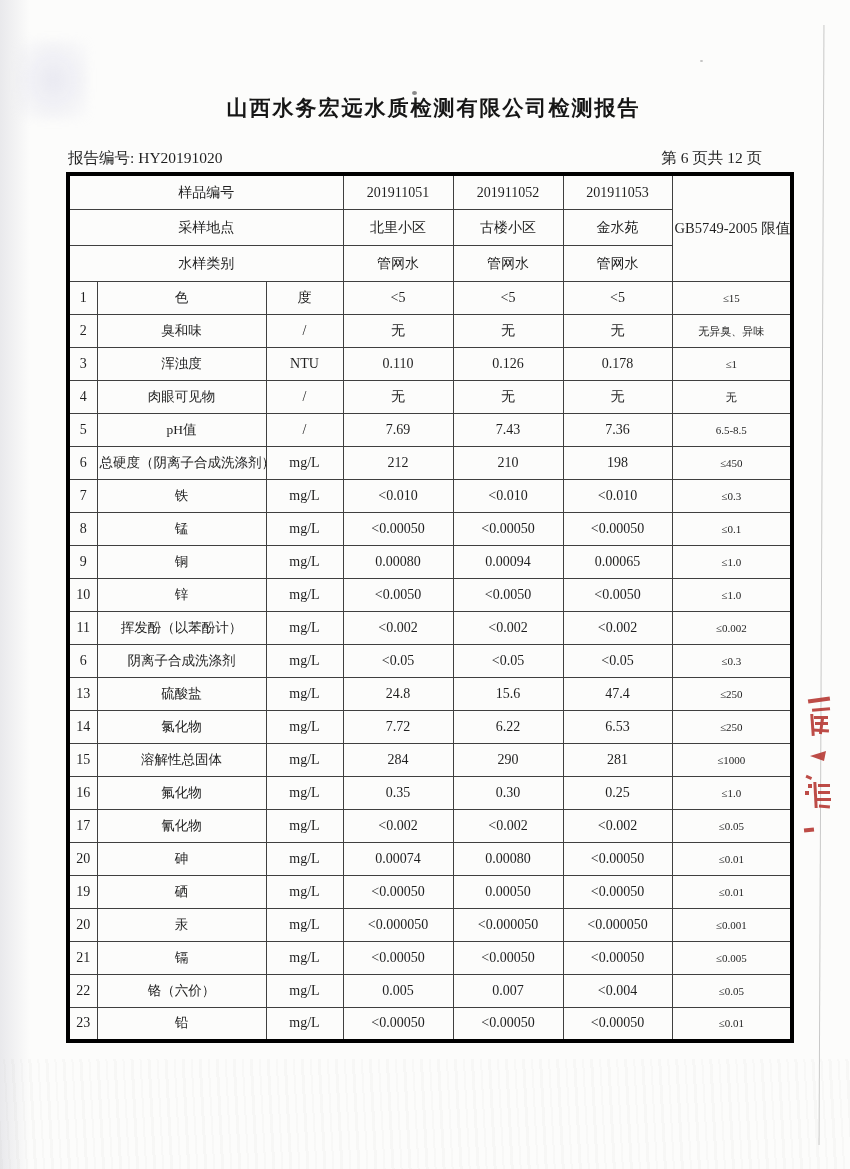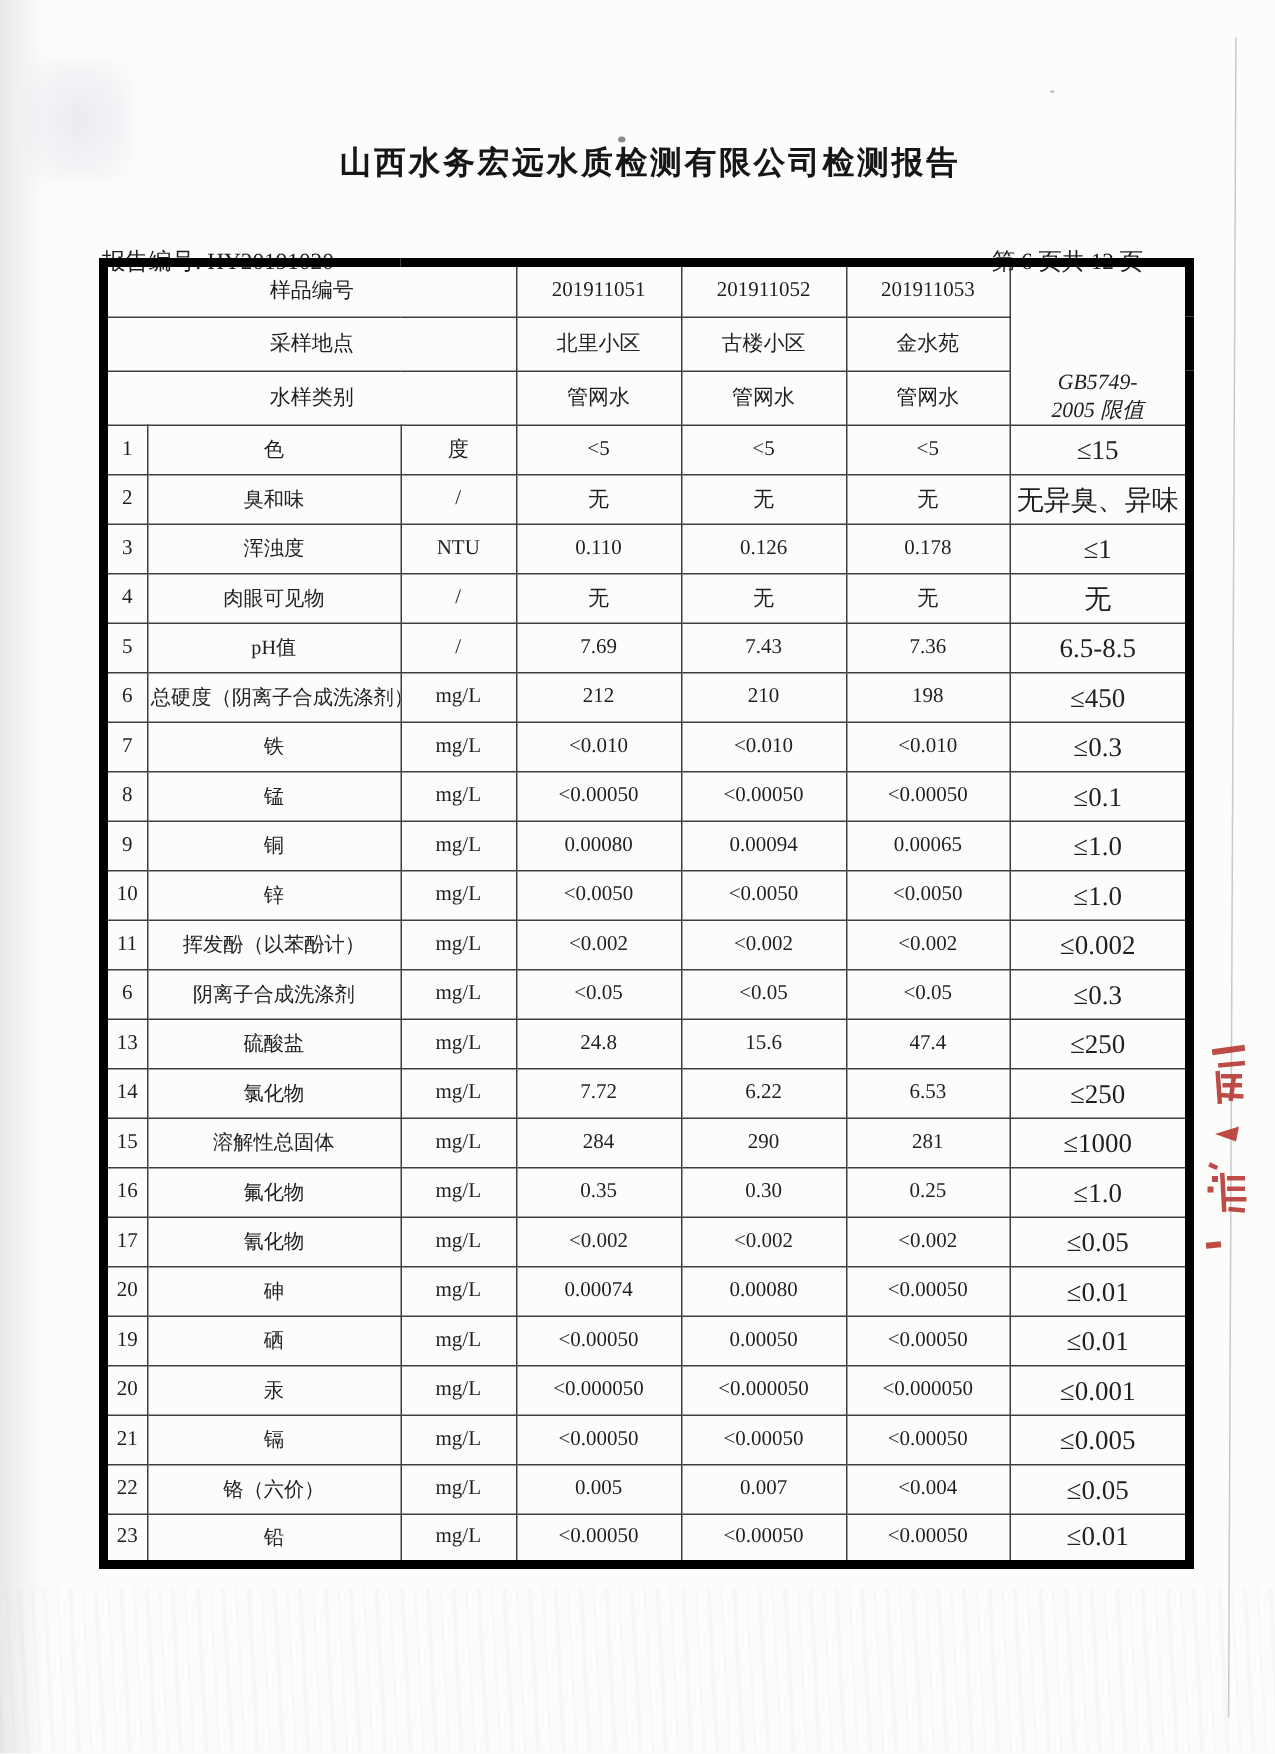--- a/index.html
+++ b/index.html
@@ -39,46 +39,46 @@
 
   .title {
     position: absolute; top: 94px; left: 0; width: 850px;
     text-align: center;
     font-family: "Liberation Sans", "DejaVu Sans", sans-serif;
     font-weight: bold; font-size: 21px; letter-spacing: 2px;
     color: #161616;
     padding-left: 17px;
   }
   .meta {
-    position: absolute; top: 164px; left: 68px; width: 694px;
+    position: absolute; top: 148px; left: 68px; width: 694px;
     display: flex; justify-content: space-between; align-items: flex-start;
     font-size: 15.5px;
   }
 
   table.report {
     position: absolute; left: 66px; top: 172px;
     width: 724px; table-layout: fixed;
     border-collapse: collapse;
     font-size: 14px;
   }
   table.report td {
     border: 1.4px solid #3f3f3f;
     text-align: center; vertical-align: middle;
     overflow: hidden; white-space: nowrap;
     padding: 0 2px;
   }
-  table.report { border: 6px solid #000000; }
+  table.report { border: 4px solid #000000; }
   thead td { height: 35px; }
   tbody td { height: 33px; }
   td.c-name { text-align: left; padding-left: 9px; font-size: 13.5px; }
-  td.c-limit { font-size: 18px; }
+  td.c-limit { font-size: 11px; }
   td.gb-cell { font-size: 14.5px; padding: 0; }
   .gb-cell .gb-inner {
-    display: flex; flex-direction: column; justify-content: flex-end;
-    height: 105px; align-items: center; font-style: italic;
+    display: flex; justify-content: flex-start;
+    height: 105px; align-items: center;
   }
 
   .seal {
     position: absolute; left: 796px; top: 688px; width: 44px; height: 155px;
     overflow: hidden; pointer-events: none;
   }
 </style>
 </head>
 <body>
 

